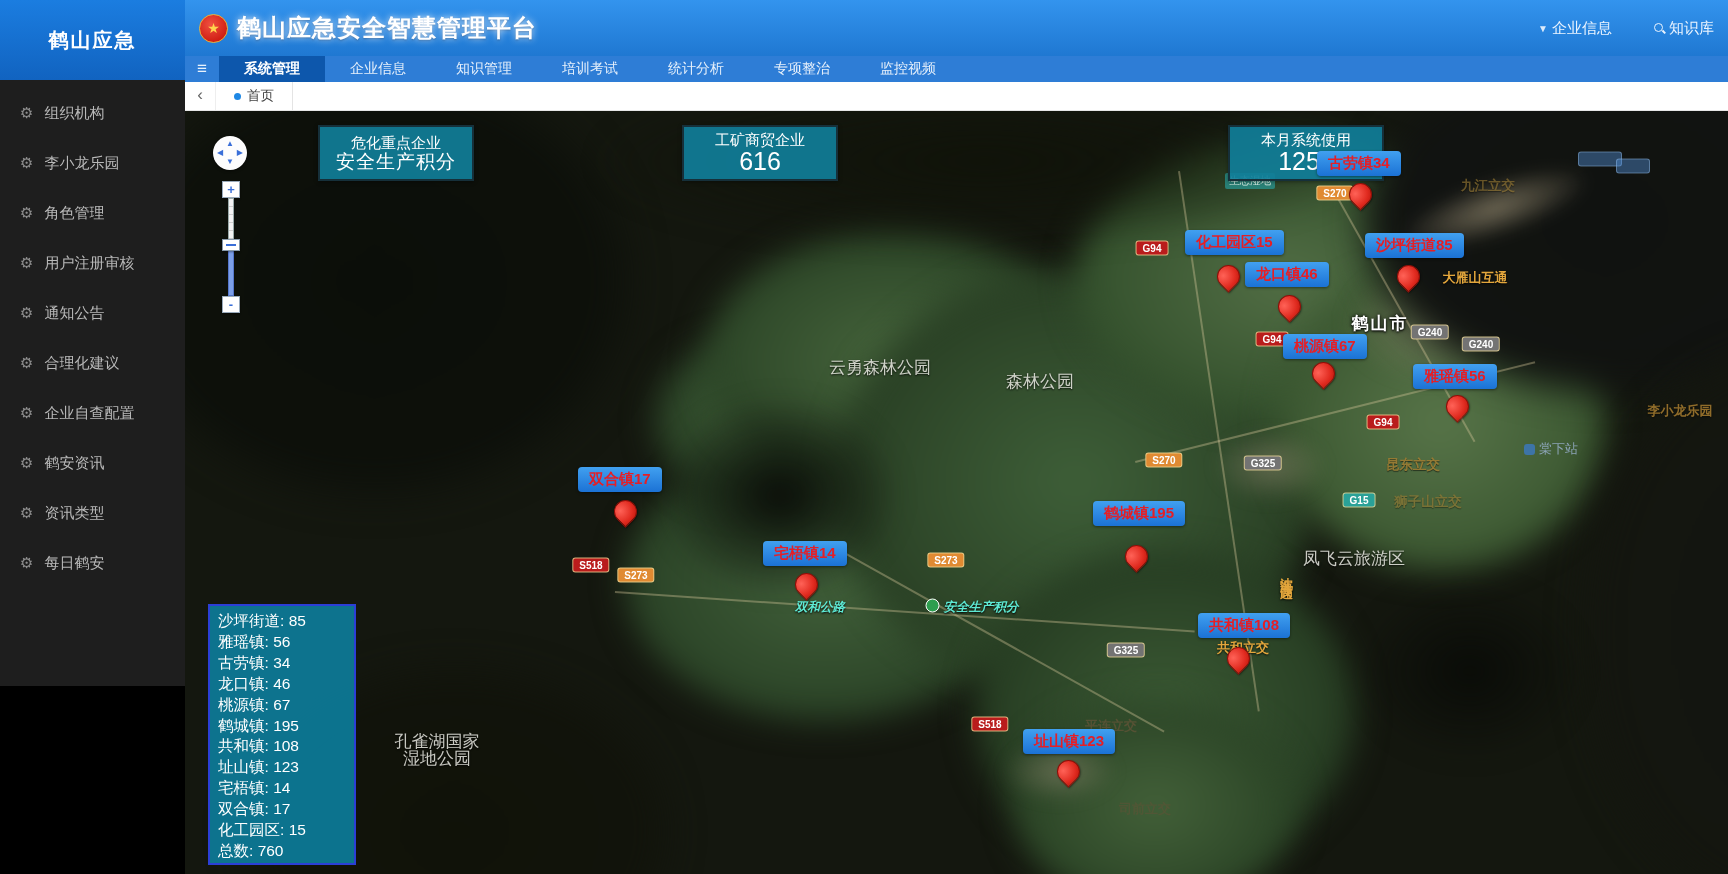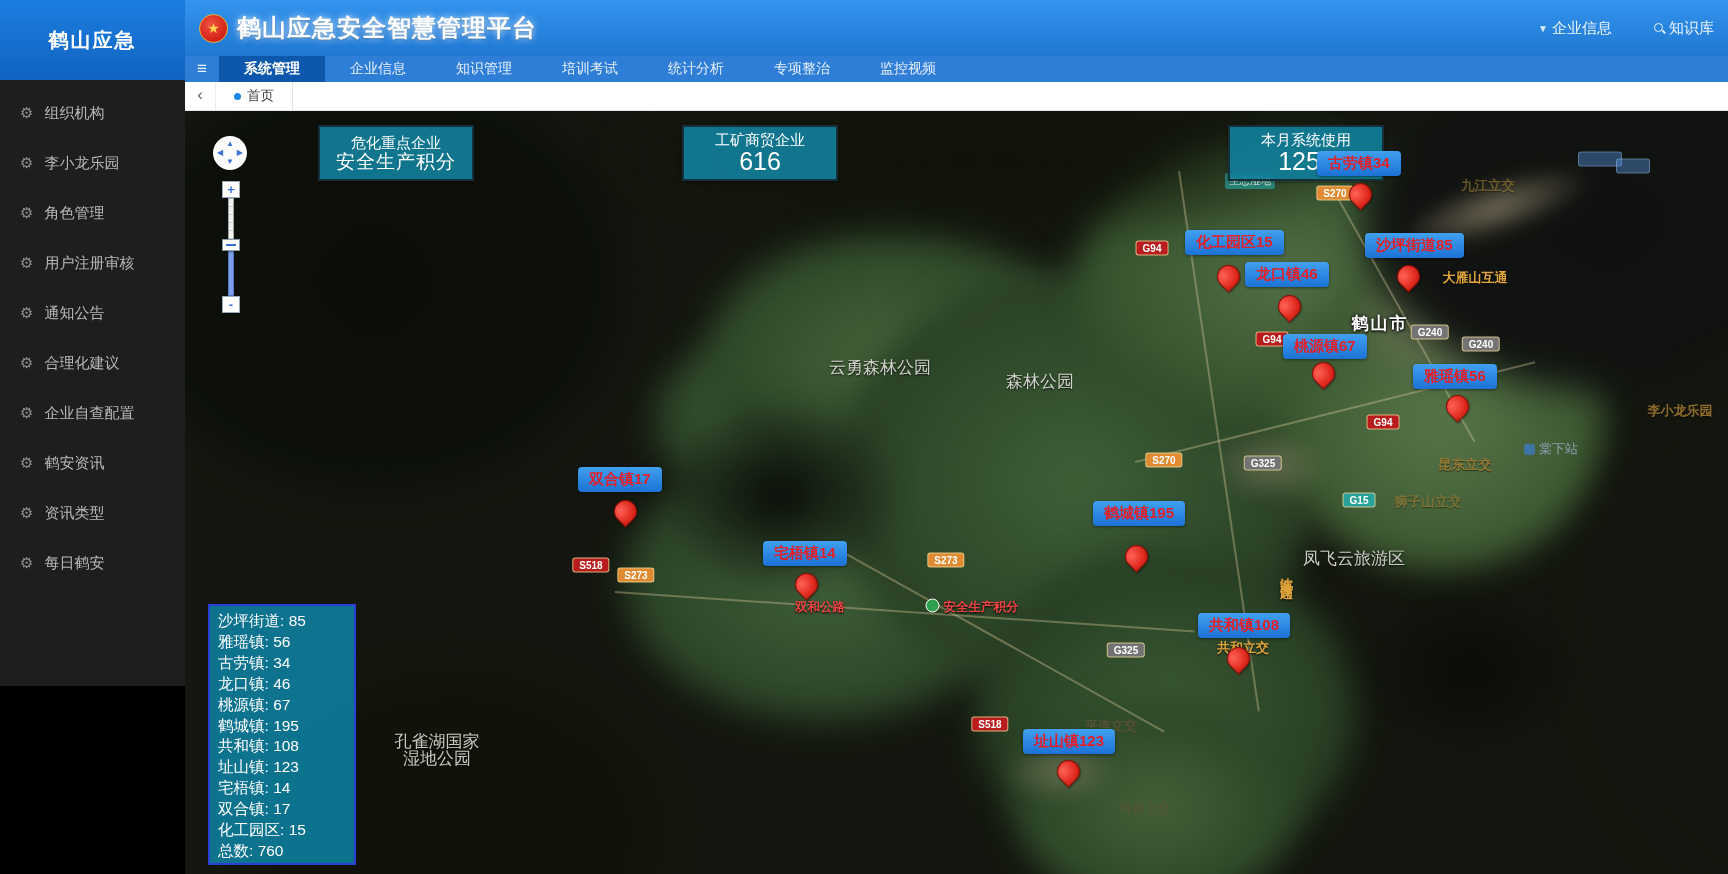--- a/index.html
+++ b/index.html
@@ -42,21 +42,21 @@
 
   .shield{position:absolute;font-size:10px;font-weight:bold;color:#fff;padding:1px 6px;border-radius:3px;border:1px solid rgba(235,215,150,.8);white-space:nowrap;transform:translate(-50%,-50%);}
   .sh-green{background:#b91c1c;}
   .sh-red{background:#737373;}
   .sh-orange{background:#e08a32;}
   .sh-teal{background:#2aa198;}
   .sh-faint{width:30px;height:11px;background:rgba(80,140,210,.45);border:1px solid rgba(160,200,240,.4);}
 
   .place{position:absolute;white-space:nowrap;transform:translate(-50%,-50%);}
   .pl-city{color:#fff;font-size:17px;font-weight:bold;letter-spacing:2px;text-shadow:0 1px 2px #000,0 0 4px #000;}
-  .pl-white{color:#ef4444;font-size:12.5px;font-weight:bold;text-shadow:0 1px 2px #000;}
+  .pl-white{color:#5eead4;font-size:12.5px;font-weight:bold;text-shadow:0 1px 2px #000;font-style:italic;}
   .pl-white-sm{color:#e9e9e2;font-size:17px;text-shadow:0 1px 2px #000;opacity:.85;}
   .pl-gold{color:#e3a63c;font-size:13px;font-weight:bold;text-shadow:0 1px 2px rgba(0,0,0,.8);}
   .pl-gold-dk{color:#9c7c33;font-size:13.5px;font-weight:bold;text-shadow:0 1px 1px rgba(0,0,0,.6);opacity:.9;}
   .pl-dark{color:#5d5336;font-size:13px;font-weight:bold;opacity:.85;}
   .pl-faint{opacity:.6;}
   .pl-vert{writing-mode:vertical-lr;letter-spacing:3px;}
   .pl-station{color:#9fb6d8;font-size:13px;opacity:.8;display:flex;align-items:center;gap:4px;}
   .st-icon{width:11px;height:11px;border-radius:3px;background:#3a7bd0;opacity:.9;display:inline-block;}
   .scenic-dot{width:12px;height:12px;border-radius:50%;background:#2e9e4f;border:1px solid #fff;display:inline-block;margin-right:4px;vertical-align:-2px;}
 
@@ -215,21 +215,21 @@
       <span class="shield sh-orange" style="left:451px;top:464px;">S273</span>
       <span class="shield sh-orange" style="left:761px;top:449px;">S273</span>
       <span class="shield sh-green" style="left:406px;top:454px;">S518</span>
       <span class="shield sh-green" style="left:805px;top:613px;">S518</span>
       <span class="shield sh-faint" style="left:1415px;top:48px;"></span>
       <span class="shield sh-faint" style="left:1448px;top:55px;width:20px;"></span>
 
       <span class="place pl-city" style="left:1195px;top:212px;">鹤山市</span>
       <span class="place pl-gold" style="left:1290px;top:167px;">大雁山互通</span>
       <span class="place pl-gold-dk pl-faint" style="left:1303px;top:75px;">九江立交</span>
-      <span class="place pl-gold-dk" style="left:1280px;top:354px;font-family:Liberation Mono, monospace;">昆东立交</span>
+      <span class="place pl-gold-dk" style="left:1228px;top:354px;font-family:Liberation Mono, monospace;">昆东立交</span>
       <span class="place pl-gold-dk pl-faint" style="left:1243px;top:391px;">狮子山立交</span>
       <span class="place pl-station" style="left:1366px;top:338px;">
           <span class="st-icon"></span>
           <span>棠下站</span>
         </span>
       <span class="place pl-gold pl-faint" style="left:1495px;top:300px;">李小龙乐园</span>
       <span class="place pl-white-sm" style="left:1169px;top:447px;">凤飞云旅游区</span>
       <span class="place pl-gold pl-vert" style="left:1101px;top:462px;">沈海高速</span>
       <span class="place pl-gold" style="left:1058px;top:537px;">共和立交</span>
       <span class="place pl-dark" style="left:926px;top:615px;">平连立交</span>

